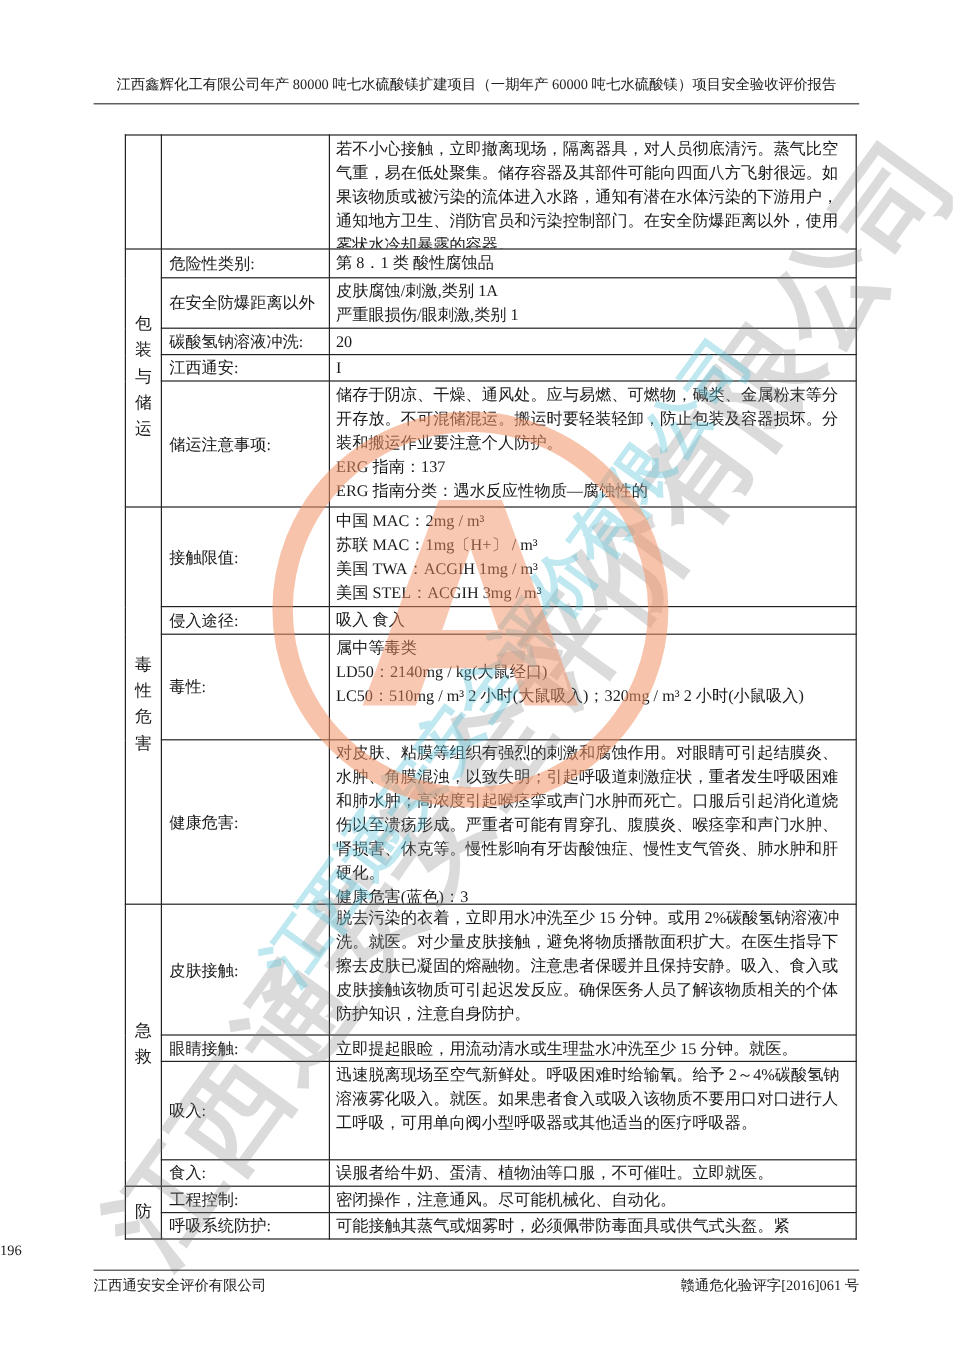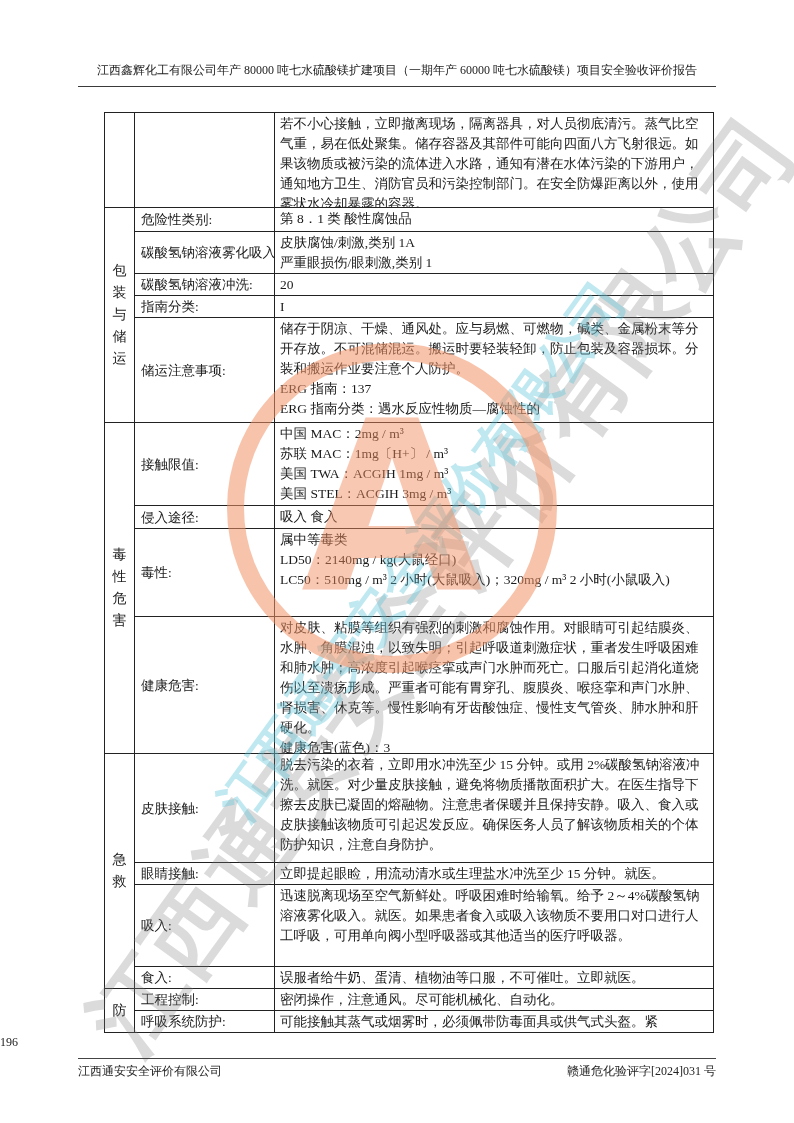--- a/index.html
+++ b/index.html
@@ -68,30 +68,30 @@
     <tr style="height:24px">
       <td class="group" rowspan="5">包
 装
 与
 储
 运</td>
       <td class="label">危险性类别:</td>
       <td class="content">第 8．1 类  酸性腐蚀品</td>
     </tr>
     <tr style="height:39px">
-      <td class="label">碳酸氢钠溶液雾化吸入</td>
+      <td class="label">在安全防爆距离以外</td>
       <td class="content">皮肤腐蚀/刺激,类别 1A
 严重眼损伤/眼刺激,类别 1</td>
     </tr>
     <tr style="height:21px">
       <td class="label">碳酸氢钠溶液冲洗:</td>
       <td class="content">20</td>
     </tr>
     <tr style="height:21px">
-      <td class="label">指南分类:</td>
+      <td class="label">江西通安:</td>
       <td class="content">I</td>
     </tr>
     <tr style="height:105px">
       <td class="label">储运注意事项:</td>
       <td class="content"><div class="clip" style="max-height:103px">储存于阴凉、干燥、通风处。应与易燃、可燃物，碱类、金属粉末等分开存放。不可混储混运。搬运时要轻装轻卸，防止包装及容器损坏。分装和搬运作业要注意个人防护。
 ERG 指南：137
 ERG 指南分类：遇水反应性物质—腐蚀性的</div></td>
     </tr>
     <tr style="height:83px">
       <td class="group" rowspan="4">毒
@@ -153,16 +153,16 @@
     <div class="wm-diagonal">江西通安安全评价有限公司</div>
     <div class="wm-cyan">江西通安安全评价有限公司</div>
     <div class="wm-ring"></div>
     <div class="wm-logo">A</div>
   </div>
 
   <div class="pagenum">196</div>
   <div class="footer-line"></div>
   <div class="footer">
     <span>江西通安安全评价有限公司</span>
-    <span>赣通危化验评字[2024]031 号</span>
+    <span>赣通危化验评字[2016]061 号</span>
   </div>
 
 </div>
 
 </body></html>

